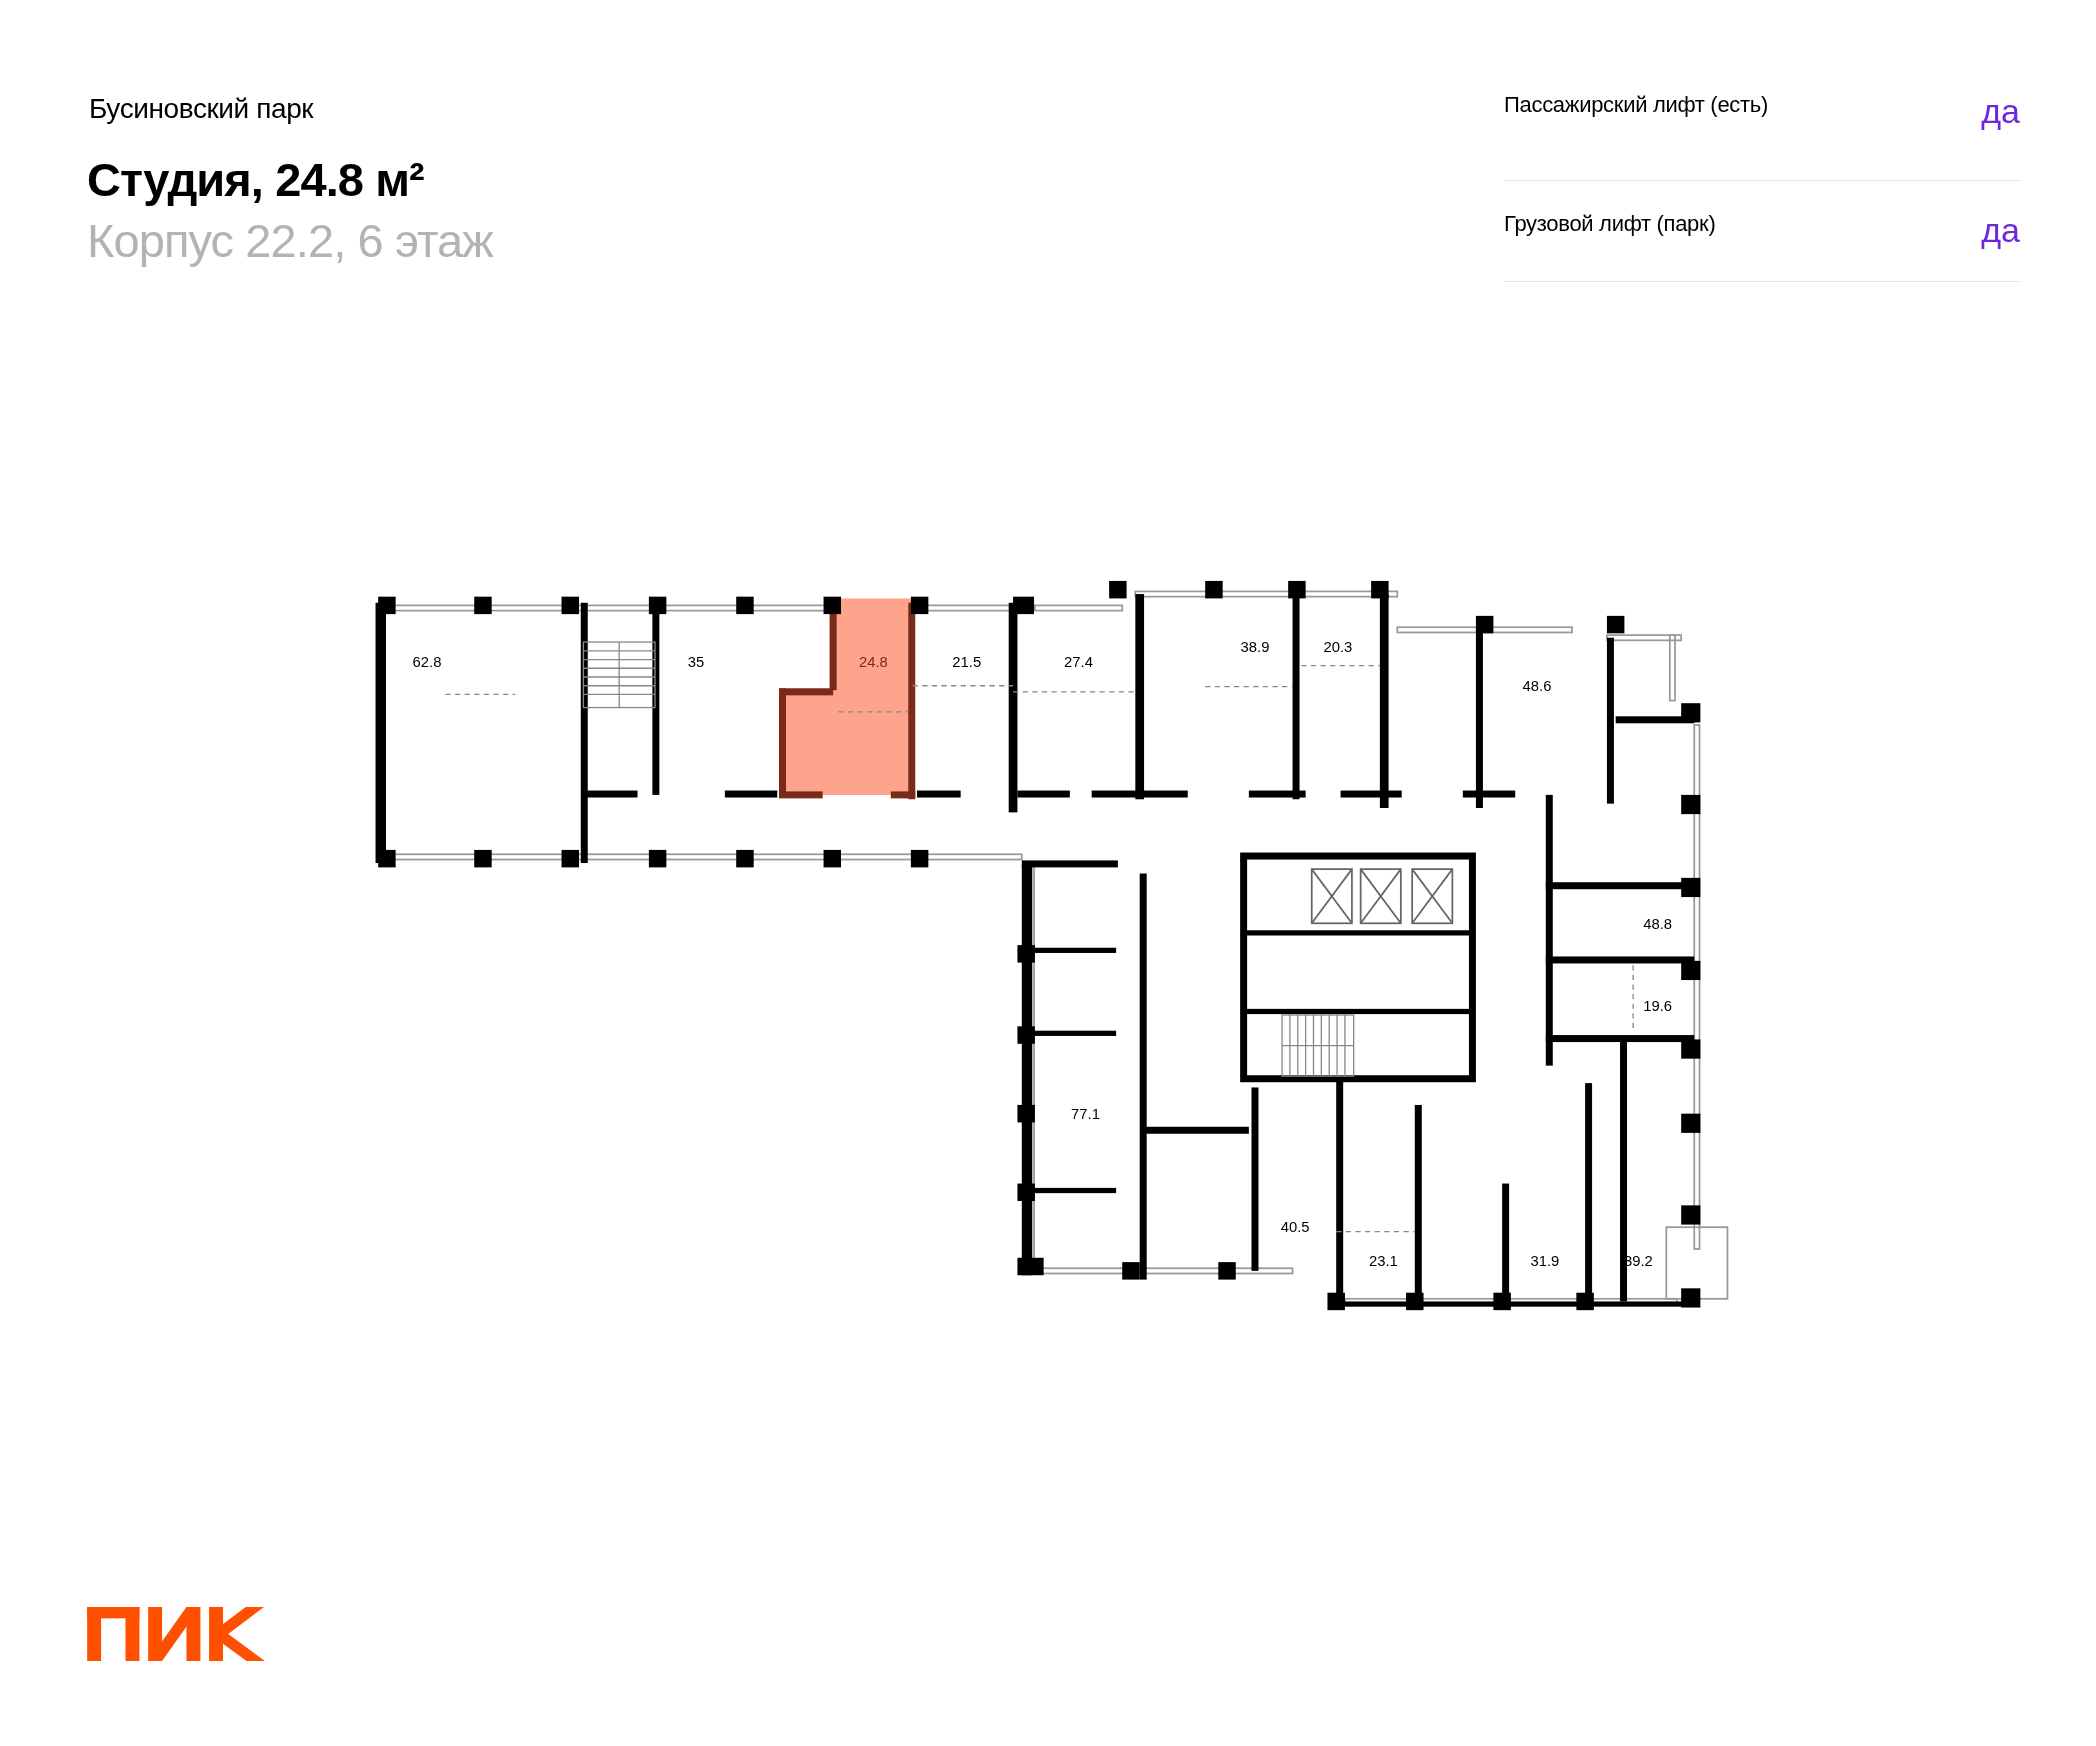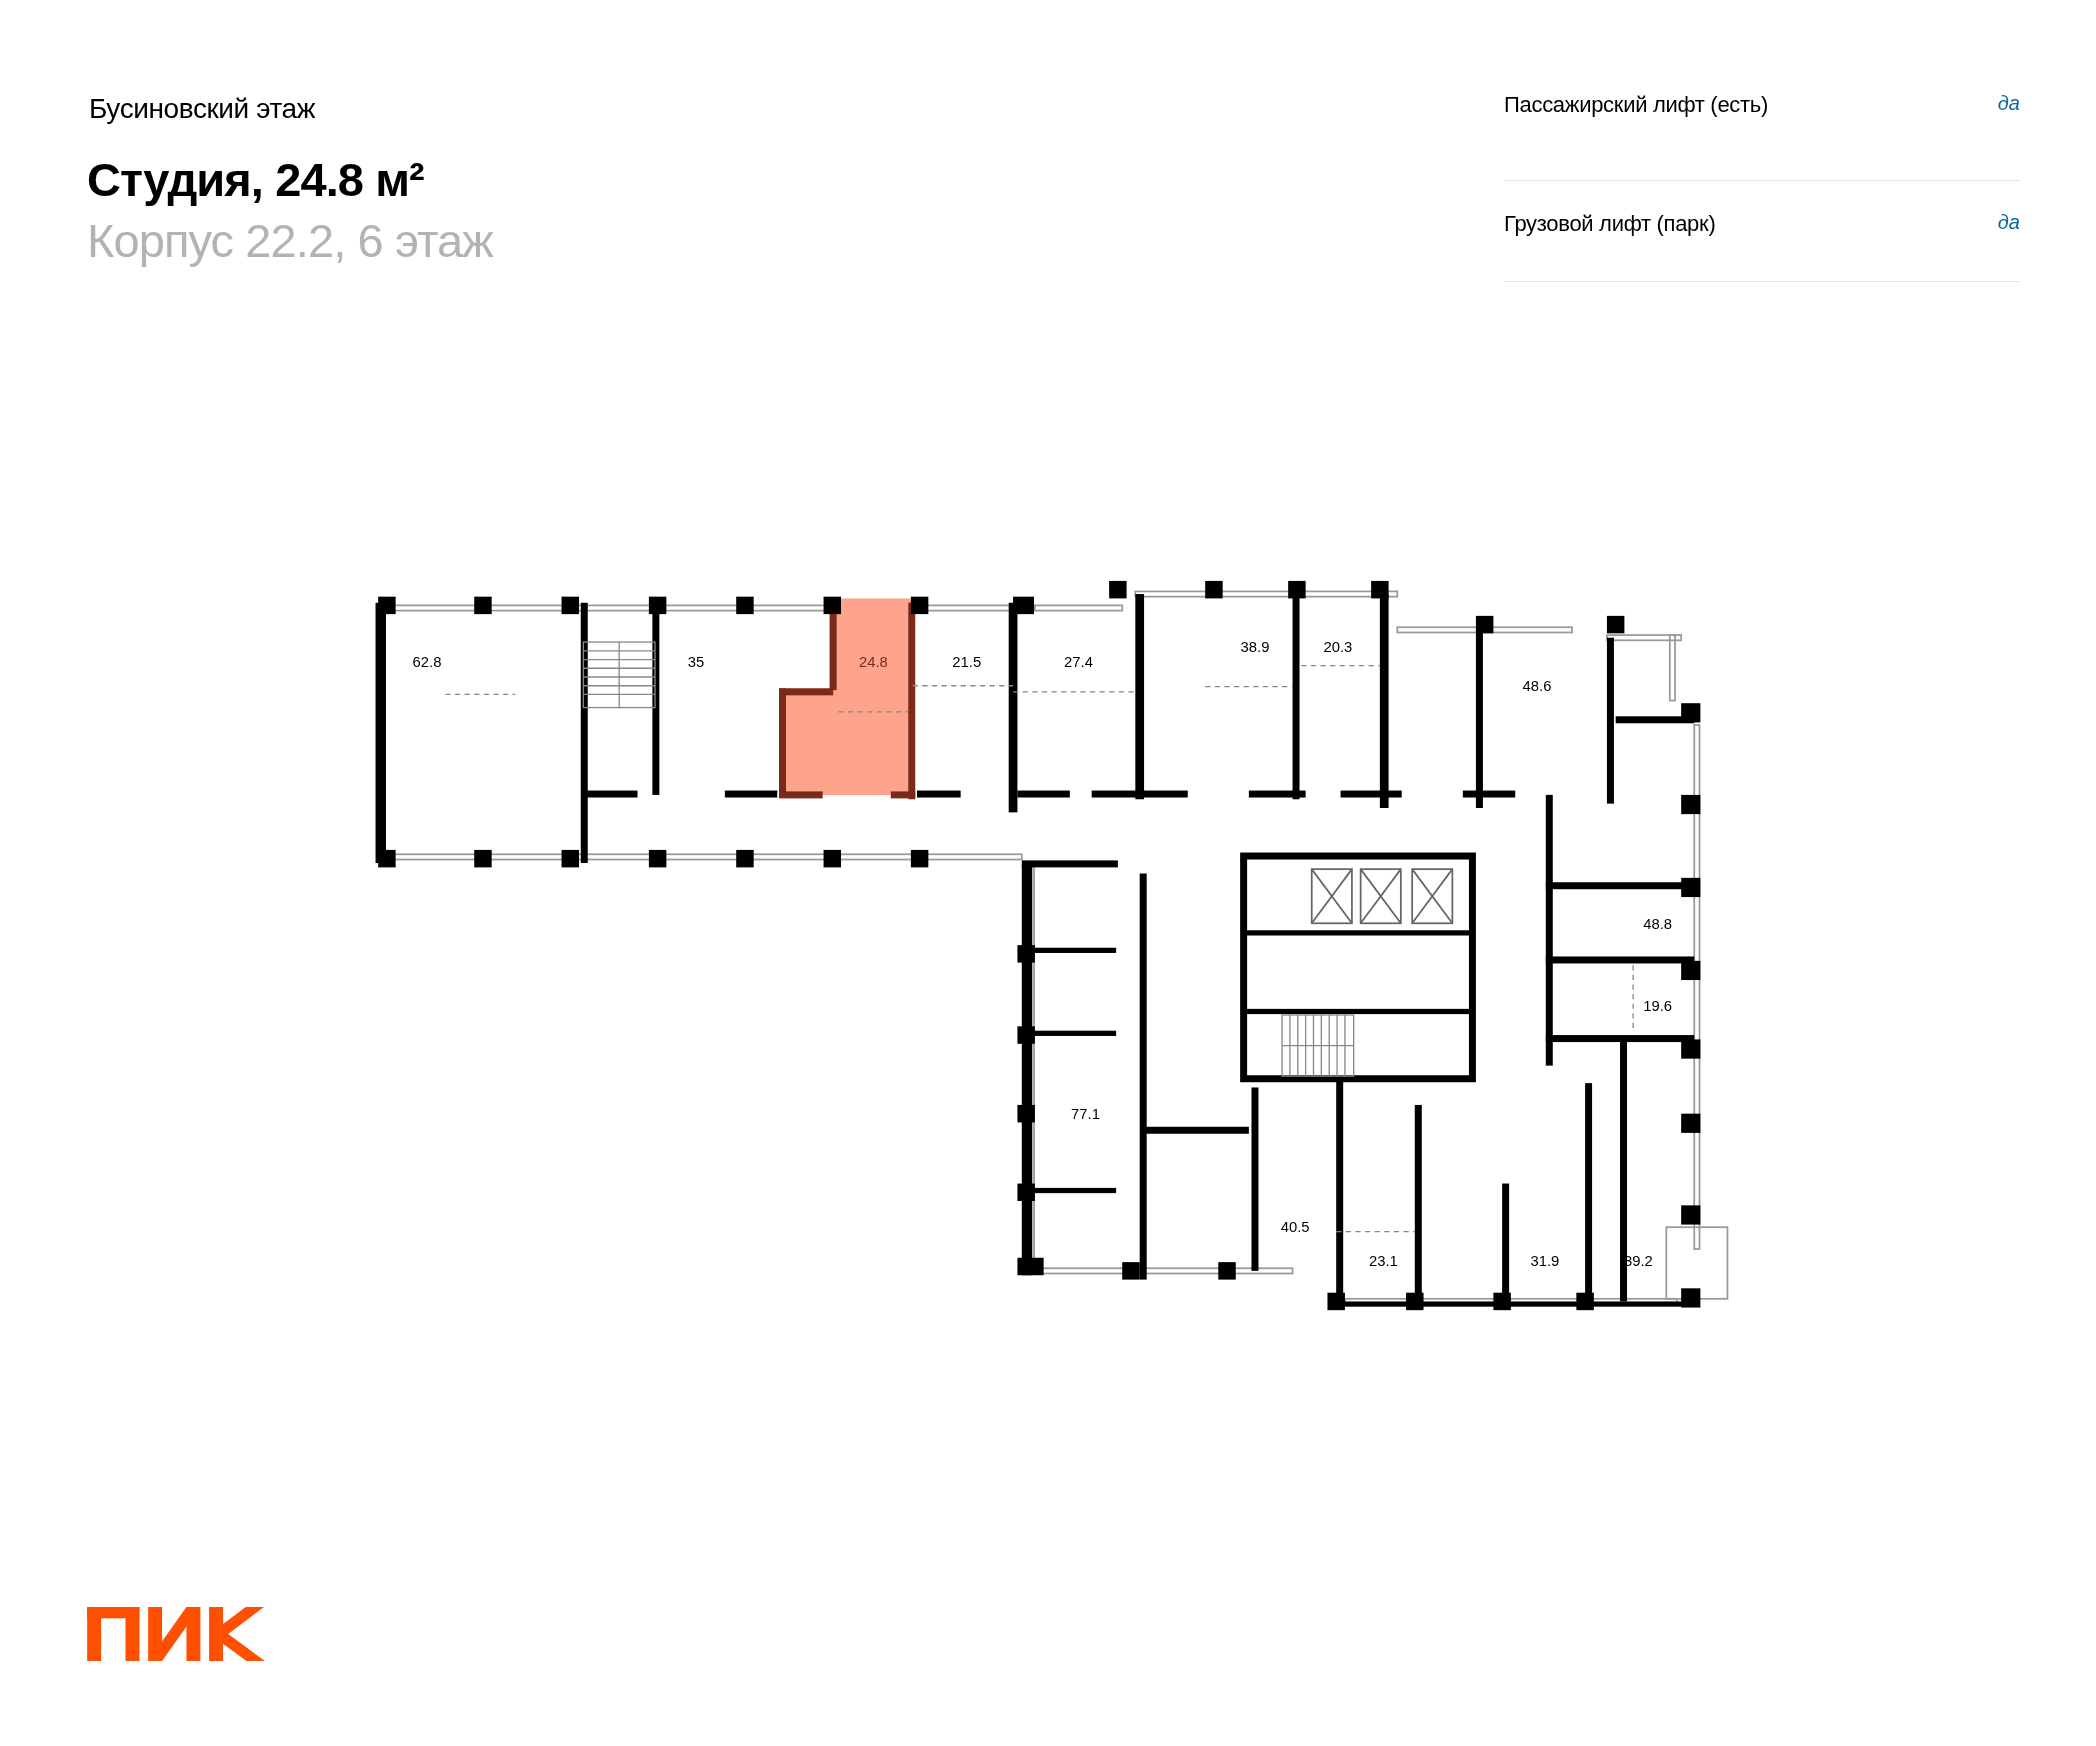--- a/index.html
+++ b/index.html
@@ -4,31 +4,31 @@
 <style>
   html, body { margin:0; padding:0; background:#ffffff; }
   body { width:2096px; height:1747px; position:relative; overflow:hidden;
          font-family:"Liberation Sans", sans-serif; color:#000; }
   .project { position:absolute; left:89px; top:93px; font-size:28px; letter-spacing:-0.4px; }
   .title { position:absolute; left:87px; top:152px; font-size:47px; font-weight:bold; letter-spacing:-0.9px; }
   .subtitle { position:absolute; left:87px; top:213px; font-size:47px; color:#b3b3b3; letter-spacing:-0.9px; }
   .specs { position:absolute; left:1504px; top:80px; width:516px; }
   .spec-row { position:relative; height:101px; border-bottom:1.7px solid #e2e2e2; box-sizing:border-box; }
   .spec-label { position:absolute; left:0; top:12.2px; font-size:22px; letter-spacing:-0.3px; }
-  .spec-value { position:absolute; right:0; top:12.2px; font-size:20px; color:#0369a1;font-style:italic; }
+  .spec-value { position:absolute; right:0; top:12.2px; font-size:34px; color:#6d28d9; }
   .spec-row + .spec-row .spec-label, .spec-row + .spec-row .spec-value { top:30px; }
   .plan { position:absolute; left:0; top:0; width:2096px; height:1747px; }
   .logo { position:absolute; left:87px; top:1607px; width:178px; height:54px; }
   .apt-label { font-family:"Liberation Sans", sans-serif; font-size:17px; fill:#000; text-anchor:middle; }
   .apt-label.sel { fill:#7a2a18; }
 </style>
 </head>
 <body>
 
-<div class="project">Бусиновский этаж</div>
+<div class="project">Бусиновский парк</div>
 <div class="title">Студия, 24.8 м²</div>
 <div class="subtitle">Корпус 22.2, 6 этаж</div>
 
 <div class="specs">
   <div class="spec-row">
     <span class="spec-label">Пассажирский лифт (есть)</span>
     <span class="spec-value">да</span>
   </div>
   <div class="spec-row">
     <span class="spec-label">Грузовой лифт (парк)</span>

